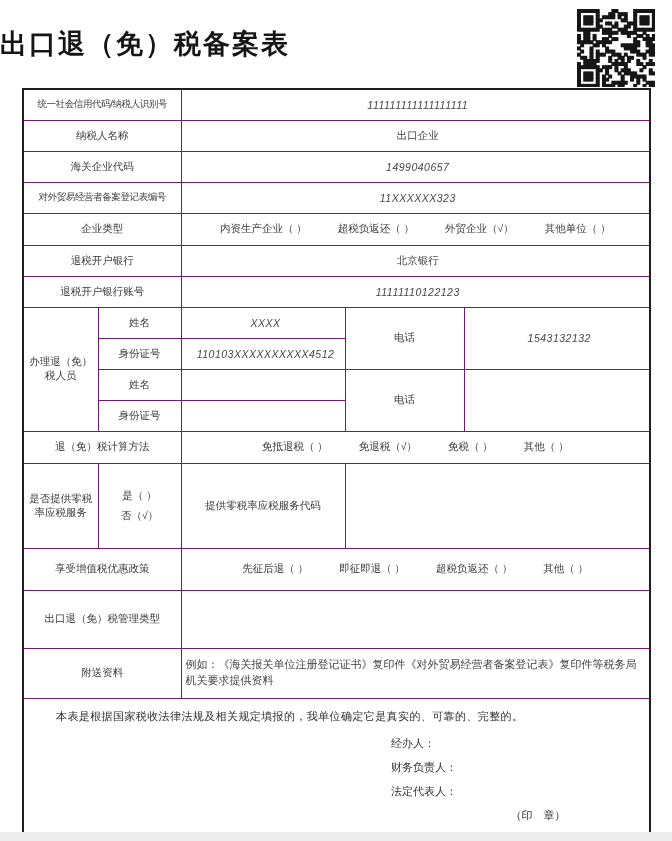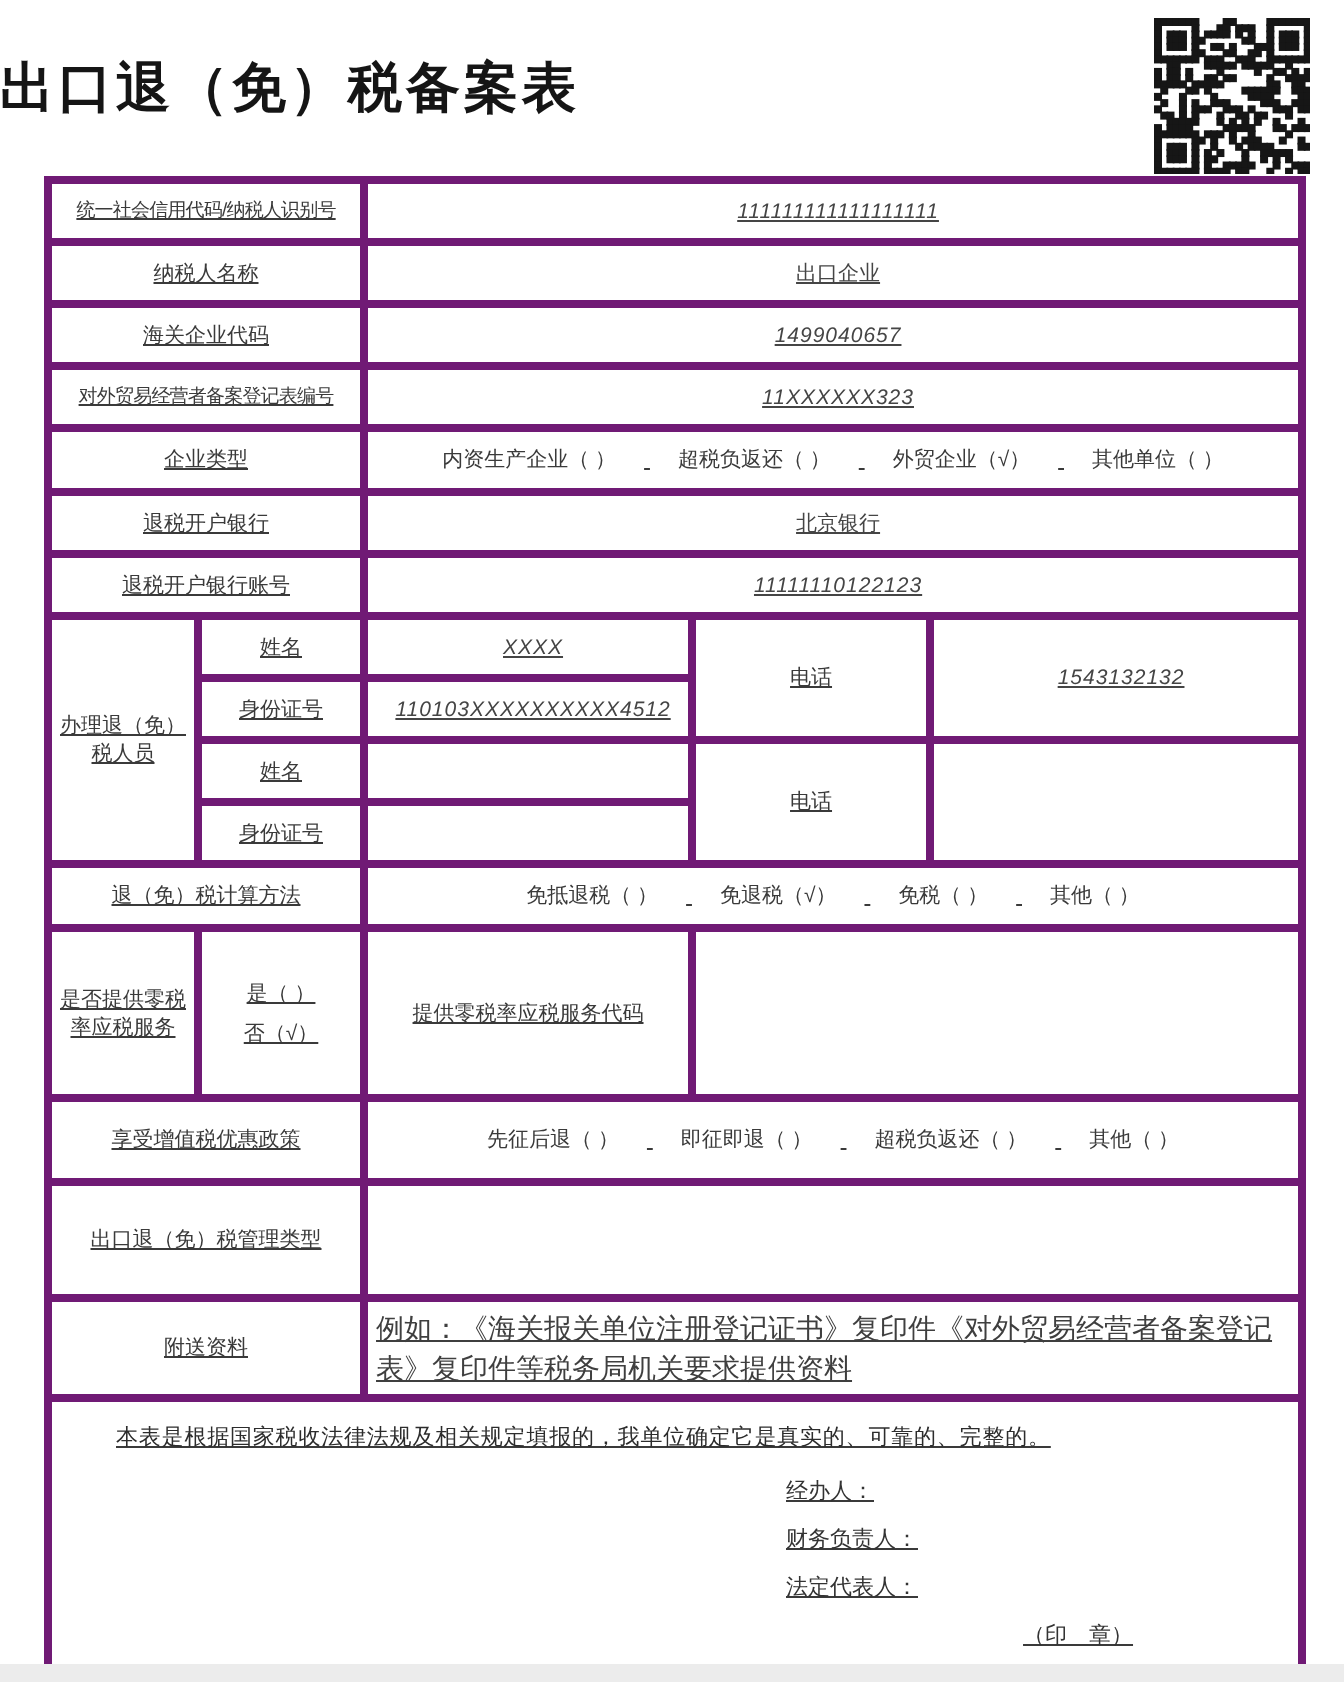--- a/index.html
+++ b/index.html
@@ -11,30 +11,30 @@
   .page-title{
     position:absolute;top:26px;left:0;width:672px;text-align:left;
     font-size:27px;font-weight:bold;color:#151515;letter-spacing:2px;
   }
   .qr{position:absolute;top:9px;right:17px;width:78px;height:78px;}
   table.form{
     position:absolute;left:22px;top:88px;width:627px;
     border-collapse:collapse;table-layout:fixed;
     border:2px solid #1f1f1f;
   }
-  td{border:4px solid #701a75;padding:1px 4px;font-size:10.5px;color:#3a3a3a;
-     overflow:hidden;text-decoration:underline;}
+  td{border:1px solid #701a75;padding:1px 4px;font-size:10.5px;color:#3a3a3a;
+     overflow:hidden;}
   td.lbl{text-align:center;vertical-align:middle;}
   td.lbl.tight{font-size:9.5px;letter-spacing:-0.4px;white-space:nowrap;padding:1px 1px;}
   td.val{text-align:center;vertical-align:middle;padding-left:9px;color:#454545;}
   .italic{font-style:italic;letter-spacing:0.5px;}
   td.opts{text-align:center;vertical-align:middle;}
   td.opts span{display:inline-block;margin:0 14px;white-space:nowrap;}
   .yesno div{margin:6px 0;text-align:center;}
-  td.attach-val{font-size:14px;line-height:1.45;vertical-align:middle;color:#3f3f3f;margin-left:14px;}
+  td.attach-val{font-size:11px;line-height:1.45;vertical-align:middle;color:#3f3f3f;margin-left:14px;}
   td.decl-cell{vertical-align:top;padding:10px 0 6px 0;}
   .decl-statement{margin-left:32px;font-size:11px;color:#2c2c2c;letter-spacing:0.4px;}
   .sig-block{margin-left:367px;margin-top:12px;font-size:11px;color:#333;}
   .sig-block > div{margin-bottom:9px;}
   .sig-seal{margin-left:36px;text-align:center;}
   .sig-date{margin-left:62px;letter-spacing:1px;}
   .bottom-band{position:absolute;left:0;bottom:0;width:672px;height:9px;background:#ececec;}
 </style>
 </head>
 <body>

